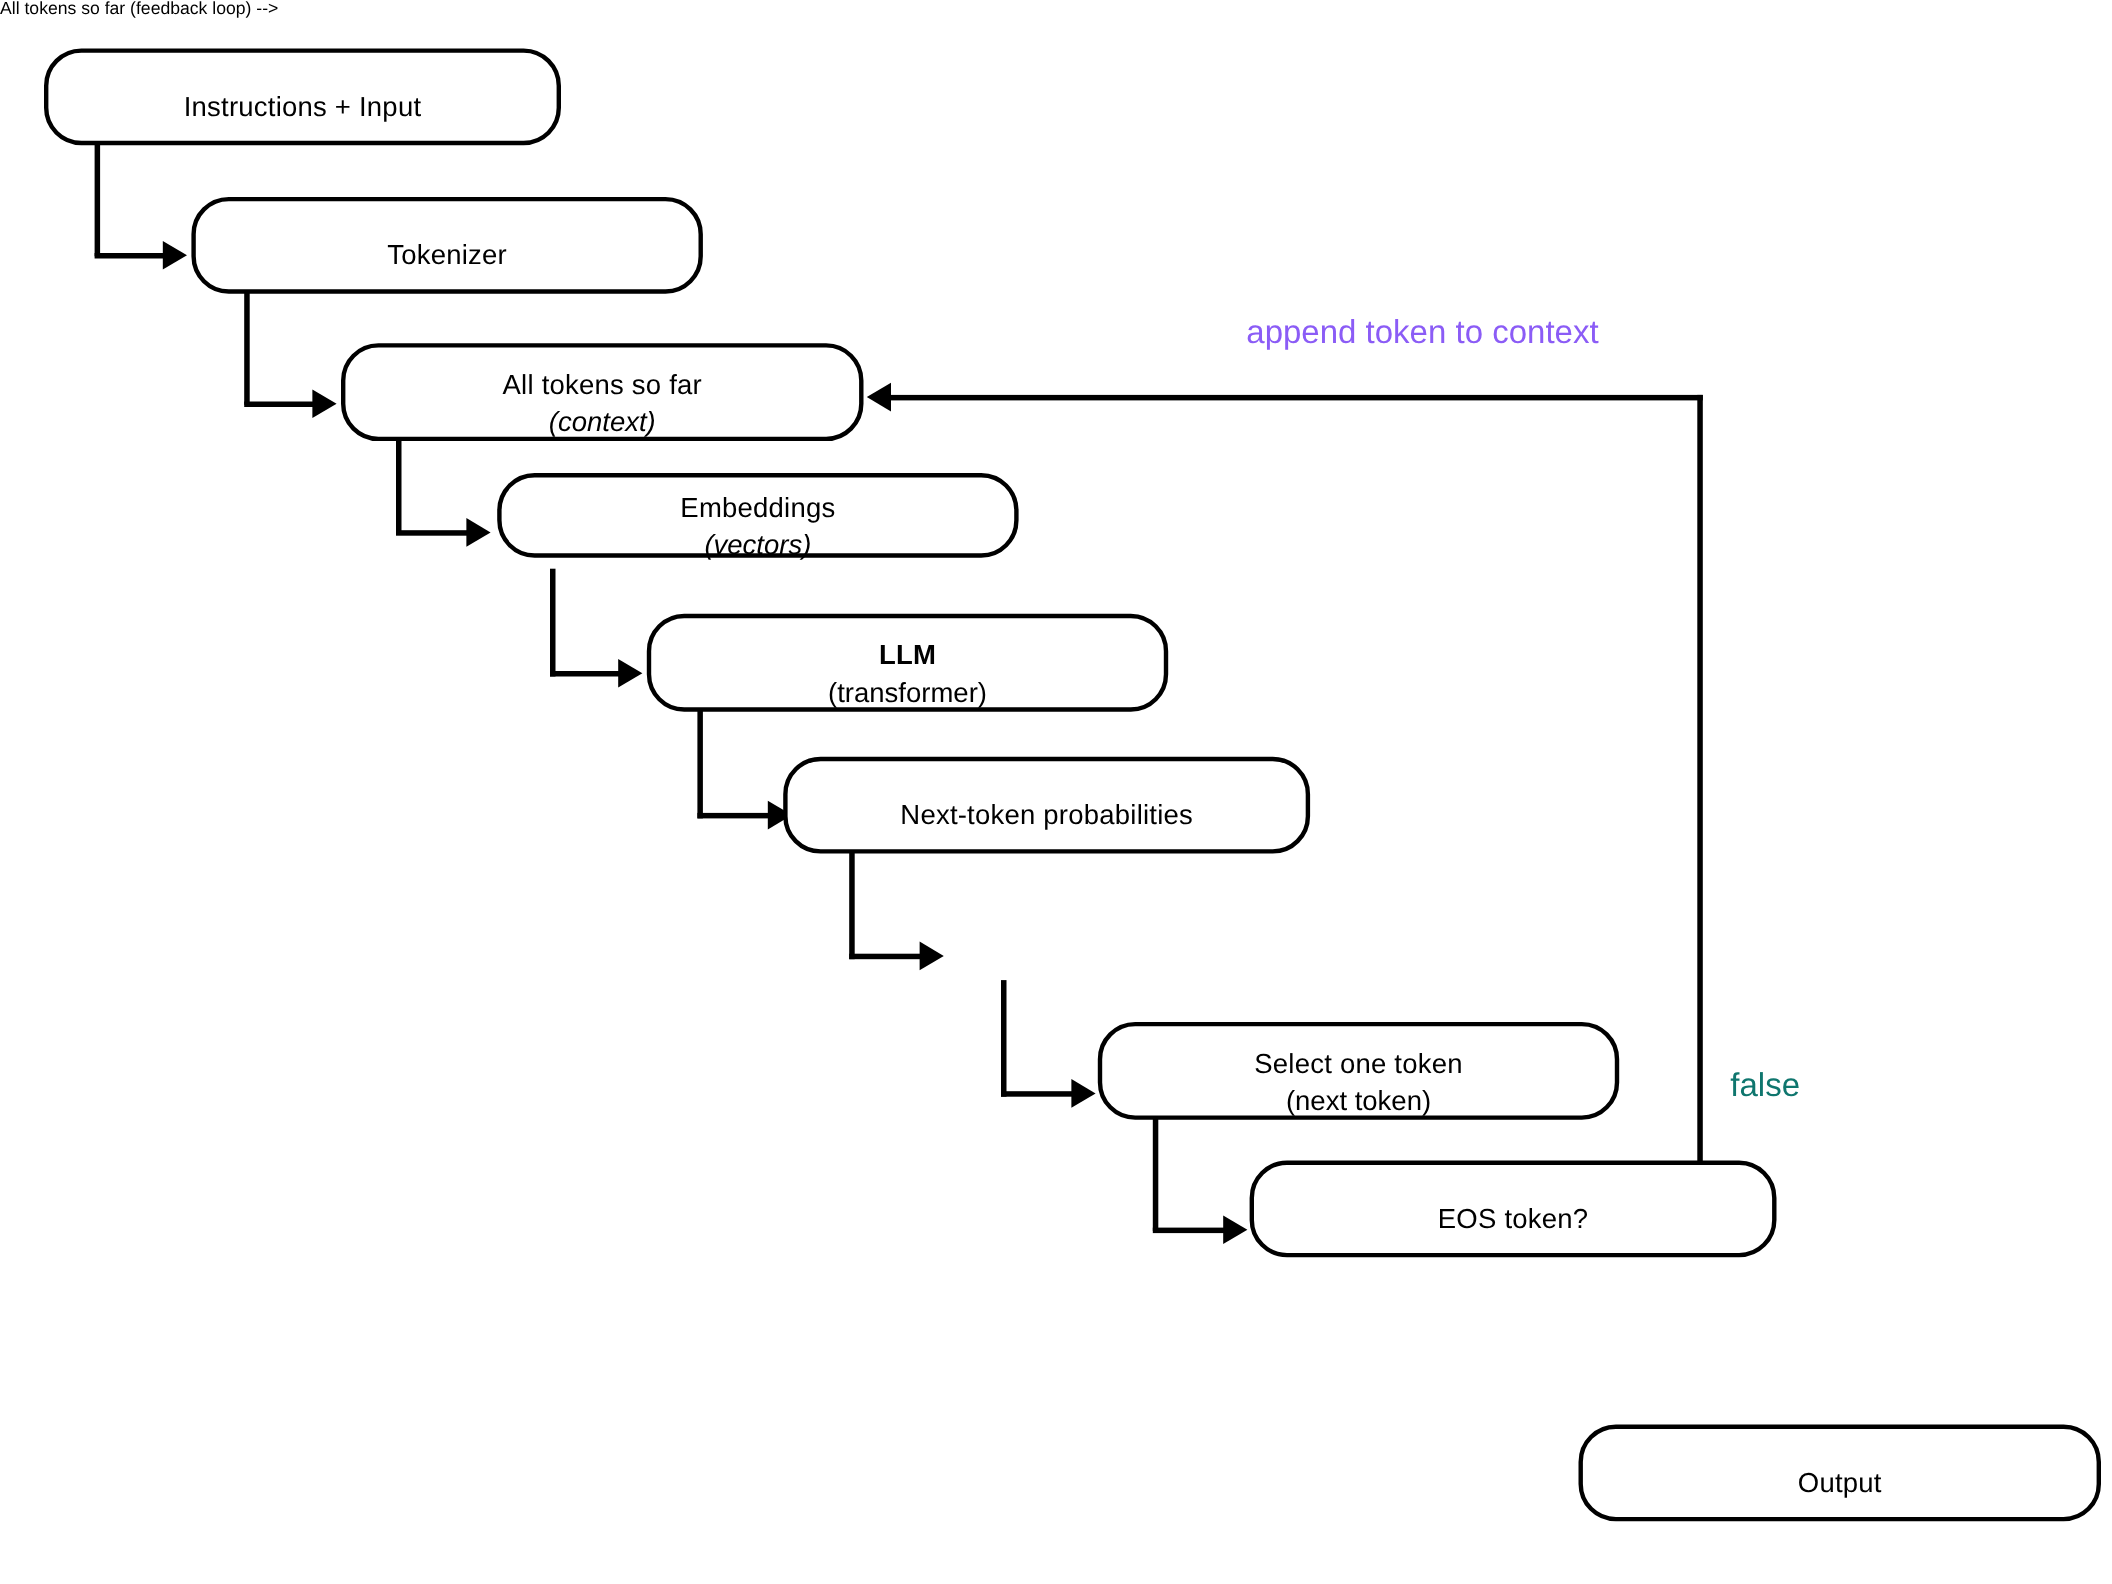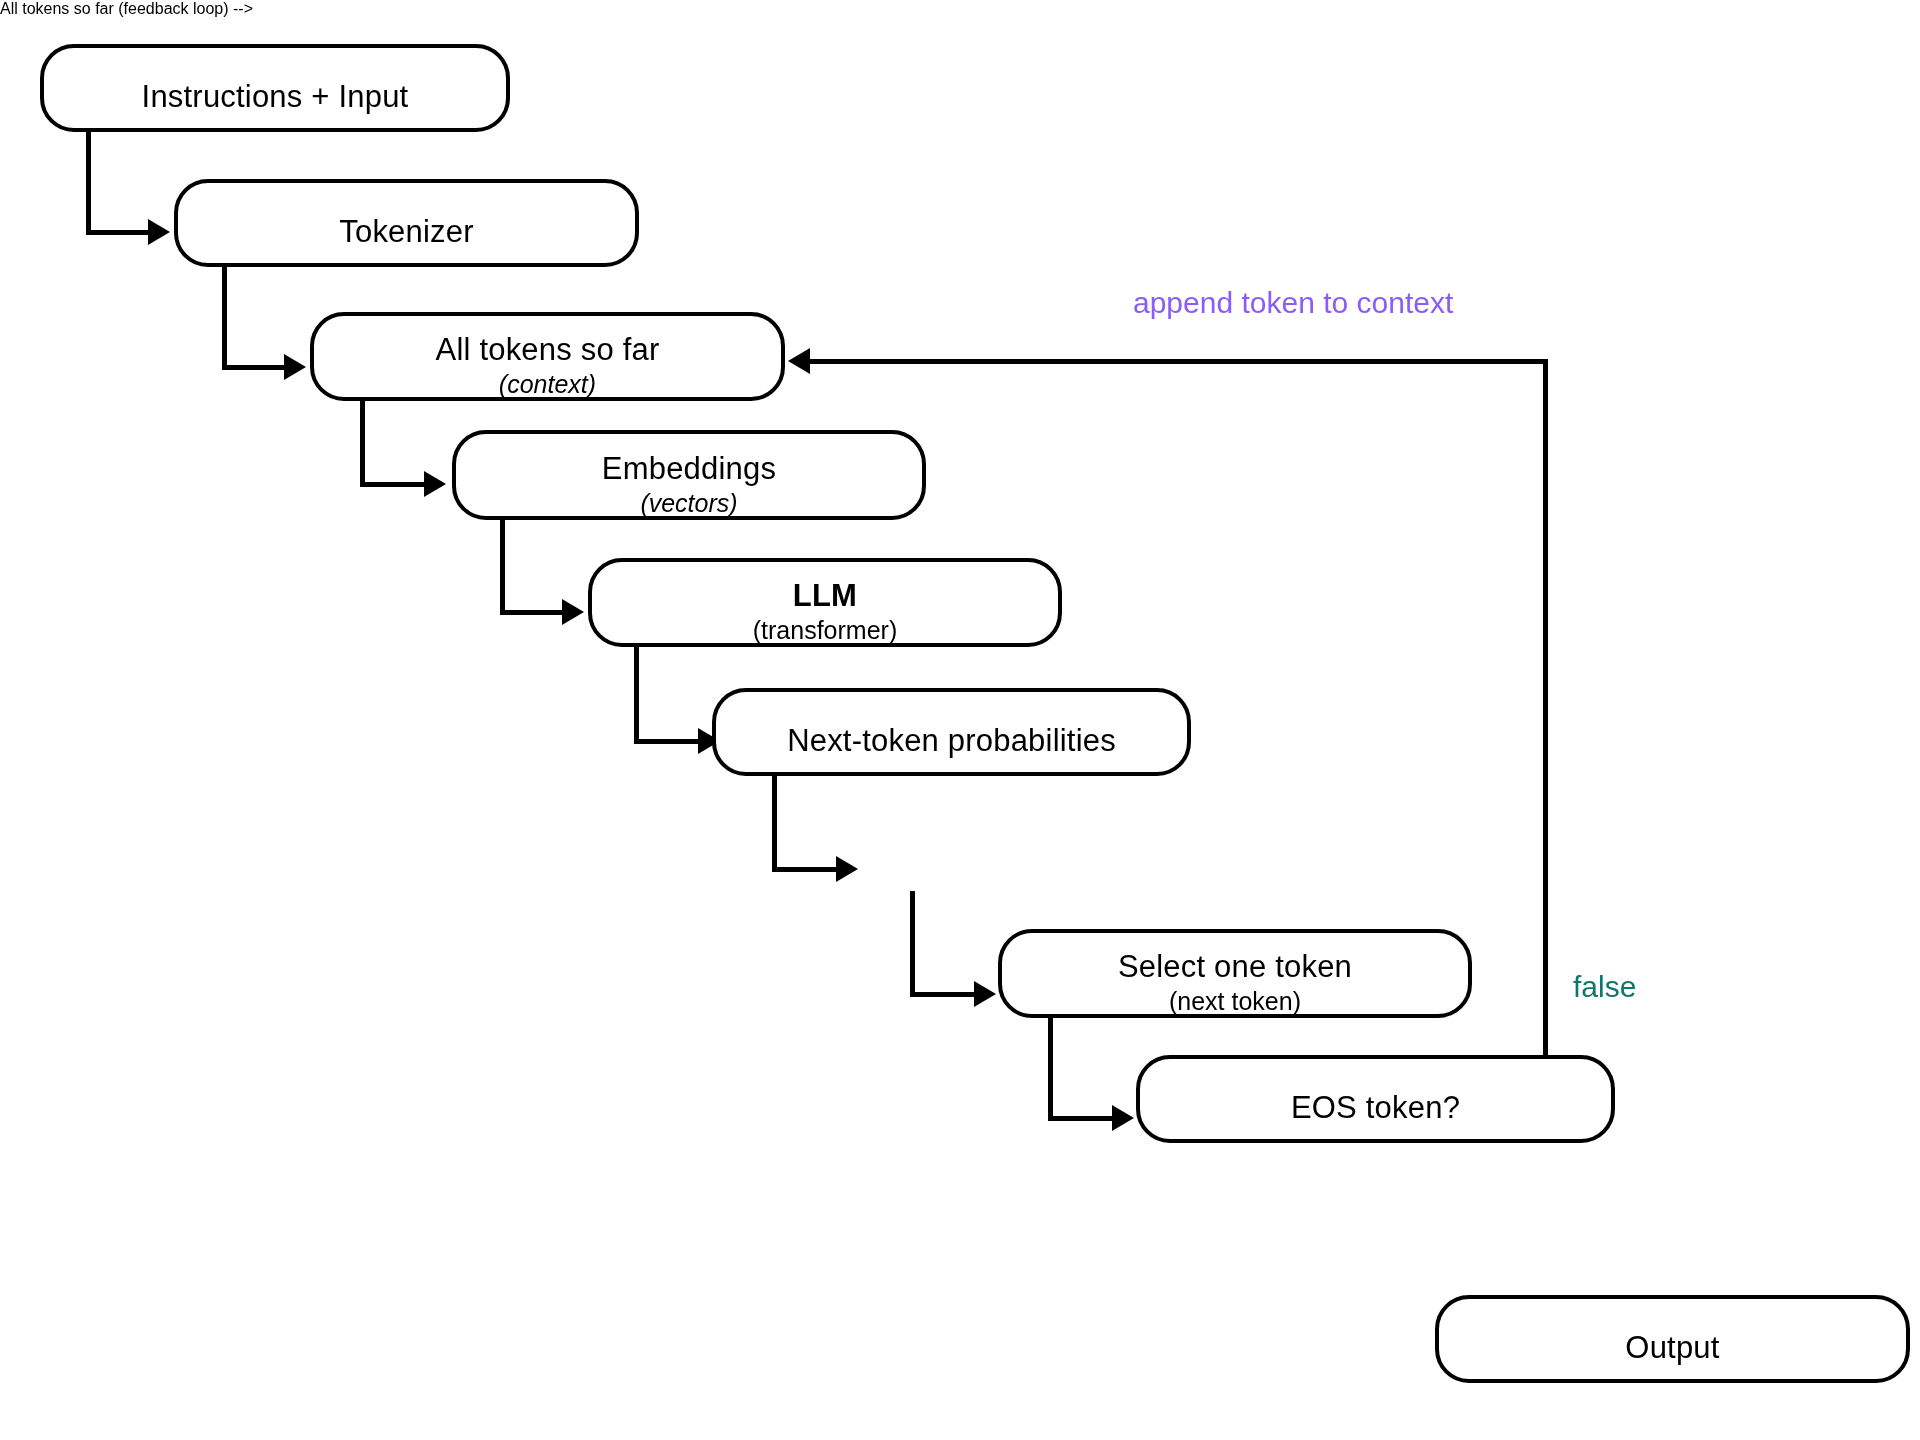--- a/index.html
+++ b/index.html
@@ -23,21 +23,21 @@
     background: #ffffff;
     display: flex;
     flex-direction: column;
     align-items: center;
     justify-content: center;
     text-align: center;
     color: #000000;
     z-index: 3;
   }
   .node .title {
-    font-size: 31px;
+    font-size: 25px;
     line-height: 36px;
     letter-spacing: 0.2px;
     white-space: nowrap;
     margin-top: 18px;
   }
   .node .title.bold {
     font-weight: bold;
   }
   .node .sub {
     font-size: 25px;
@@ -100,21 +100,21 @@
 
   <div class="node" style="left:174px; top:179px; width:465px; height:88px;">
     <div class="title">Tokenizer</div>
   </div>
 
   <div class="node two-line" style="left:310px; top:312px; width:475px; height:89px;">
     <div class="title">All tokens so far</div>
     <div class="sub italic">(context)</div>
   </div>
 
-  <div class="node two-line" style="left:452px; top:430px; width:474px; height:90px;">
+  <div class="node two-line" style="left:452px; top:430px; width:474px; height:77px;">
     <div class="title">Embeddings</div>
     <div class="sub italic">(vectors)</div>
   </div>
 
   <div class="node two-line" style="left:588px; top:558px; width:474px; height:89px;">
     <div class="title bold">LLM</div>
     <div class="sub">(transformer)</div>
   </div>
 
   <div class="node" style="left:712px; top:688px; width:479px; height:88px;">

